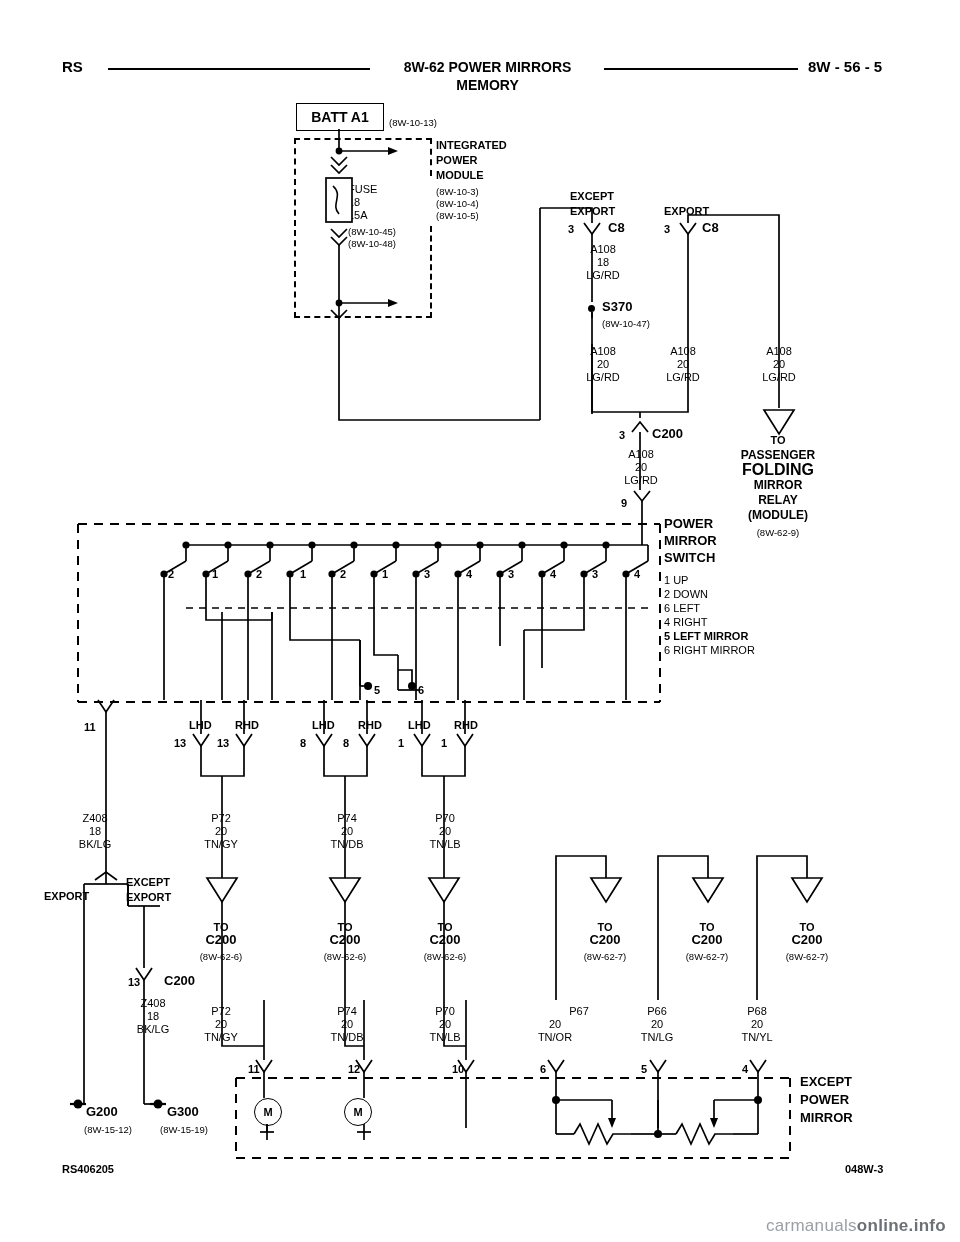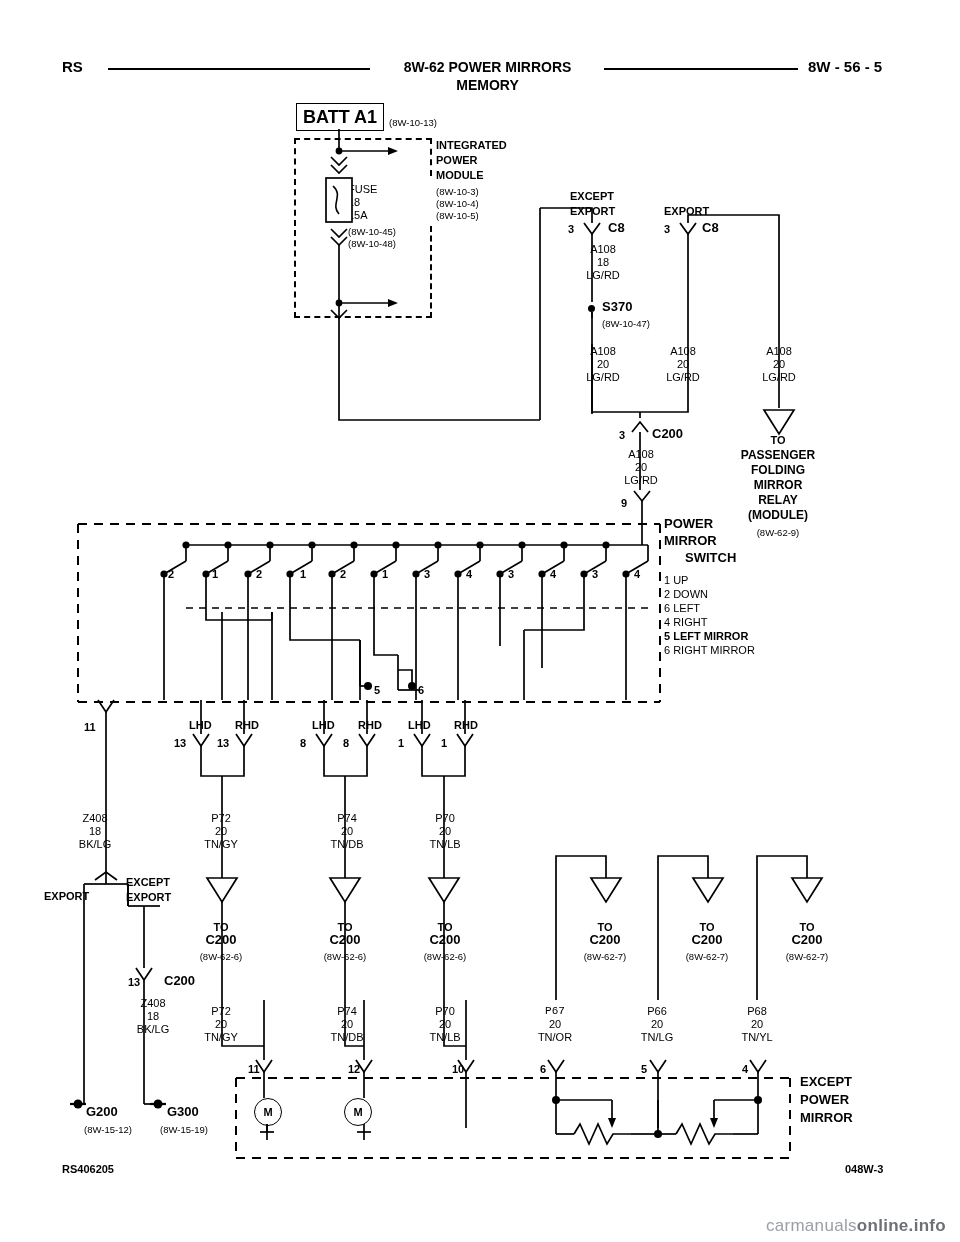--- a/index.html
+++ b/index.html
@@ -31,21 +31,21 @@
   .dash-r { position: absolute; border-right: 2px dashed #000; }
 
   .box {
     position: absolute;
     border: 1.8px solid #000;
     background: #fff;
     display: flex;
     align-items: center;
     justify-content: center;
     font-weight: bold;
-    font-size: 18px;
+    font-size: 14px;
   }
   .dot {
     position: absolute;
     width: 7px; height: 7px;
     background: #000;
     border-radius: 50%;
   }
   .motor {
     position: absolute;
     width: 26px; height: 26px;
@@ -132,30 +132,30 @@
   <div class="abs t b" style="left:619px; top:429px;">3</div>
   <div class="abs t b" style="left:652px; top:428px; font-size:13px;">C200</div>
 
   <div class="abs t ctr" style="left:618px; top:448px; width:46px;">A108</div>
   <div class="abs t ctr" style="left:618px; top:461px; width:46px;">20</div>
   <div class="abs t ctr" style="left:618px; top:474px; width:46px;">LG/RD</div>
   <div class="abs t b" style="left:621px; top:497px;">9</div>
 
   <div class="abs t b ctr" style="left:718px; top:434px; width:120px;">TO</div>
   <div class="abs t b ctr" style="left:718px; top:449px; width:120px; font-size:12px;">PASSENGER</div>
-  <div class="abs t b ctr" style="left:718px; top:464px; width:120px; font-size:12px;">FOLDING</div>
+  <div class="abs t b ctr" style="left:718px; top:464px; width:120px; font-size:16px;">FOLDING</div>
   <div class="abs t b ctr" style="left:718px; top:479px; width:120px; font-size:12px;">MIRROR</div>
   <div class="abs t b ctr" style="left:718px; top:494px; width:120px; font-size:12px;">RELAY</div>
   <div class="abs t b ctr" style="left:718px; top:509px; width:120px; font-size:12px;">(MODULE)</div>
   <div class="abs sm ctr" style="left:718px; top:527px; width:120px;">(8W-62-9)</div>
   <div class="abs t b ctr" style="left:764px; top:414px; width:30px;">Z</div>
 
   <div class="abs t b" style="left:664px; top:518px; font-size:13px;">POWER</div>
   <div class="abs t b" style="left:664px; top:535px; font-size:13px;">MIRROR</div>
-  <div class="abs t b" style="left:664px; top:552px; font-size:13px;margin-left:21px;">SWITCH</div>
+  <div class="abs t b" style="left:664px; top:552px; font-size:13px;">SWITCH</div>
 
   <div class="abs t" style="left:664px; top:574px;">1 UP</div>
   <div class="abs t" style="left:664px; top:588px;">2 DOWN</div>
   <div class="abs t" style="left:664px; top:602px;">6 LEFT</div>
   <div class="abs t" style="left:664px; top:616px;">4 RIGHT</div>
   <div class="abs t" style="left:664px; top:630px;font-weight:bold;">5 LEFT MIRROR</div>
   <div class="abs t" style="left:664px; top:644px;">6 RIGHT MIRROR</div>
 
   <div class="abs t b" style="left:168px; top:568px;">2</div>
   <div class="abs t b" style="left:212px; top:568px;">1</div>
@@ -252,21 +252,21 @@
   <div class="abs t ctr" style="left:198px; top:1031px; width:46px;">TN/GY</div>
 
   <div class="abs t ctr" style="left:324px; top:1005px; width:46px;">P74</div>
   <div class="abs t ctr" style="left:324px; top:1018px; width:46px;">20</div>
   <div class="abs t ctr" style="left:324px; top:1031px; width:46px;">TN/DB</div>
 
   <div class="abs t ctr" style="left:422px; top:1005px; width:46px;">P70</div>
   <div class="abs t ctr" style="left:422px; top:1018px; width:46px;">20</div>
   <div class="abs t ctr" style="left:422px; top:1031px; width:46px;">TN/LB</div>
 
-  <div class="abs t ctr" style="left:532px; top:1005px; width:46px;font-family:Liberation Mono, monospace;">P67</div>
+  <div class="abs t ctr" style="left:556px; top:1005px; width:46px;">P67</div>
   <div class="abs t ctr" style="left:532px; top:1018px; width:46px;">20</div>
   <div class="abs t ctr" style="left:532px; top:1031px; width:46px;">TN/OR</div>
 
   <div class="abs t ctr" style="left:634px; top:1005px; width:46px;">P66</div>
   <div class="abs t ctr" style="left:634px; top:1018px; width:46px;">20</div>
   <div class="abs t ctr" style="left:634px; top:1031px; width:46px;">TN/LG</div>
 
   <div class="abs t ctr" style="left:734px; top:1005px; width:46px;">P68</div>
   <div class="abs t ctr" style="left:734px; top:1018px; width:46px;">20</div>
   <div class="abs t ctr" style="left:734px; top:1031px; width:46px;">TN/YL</div>

